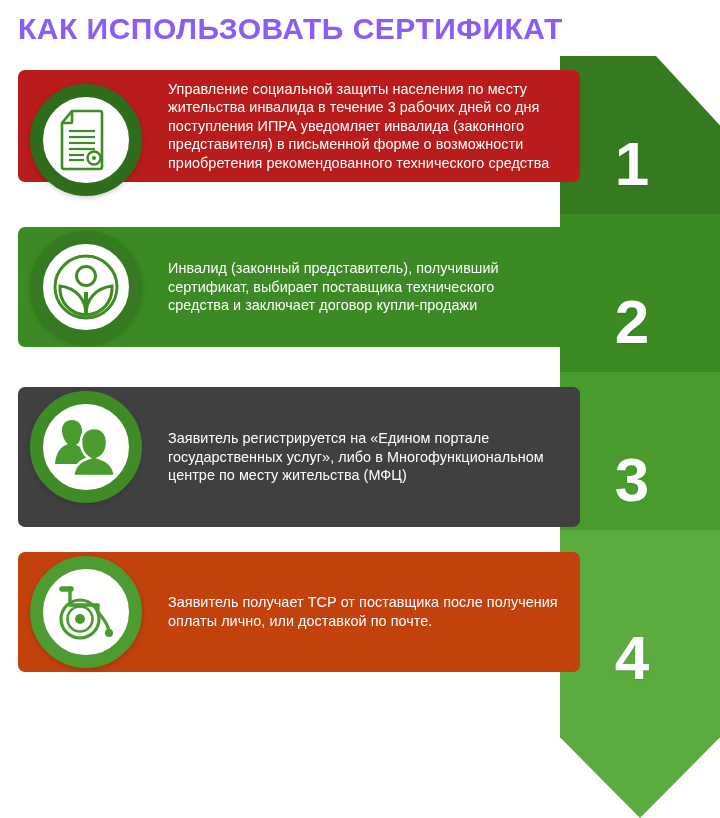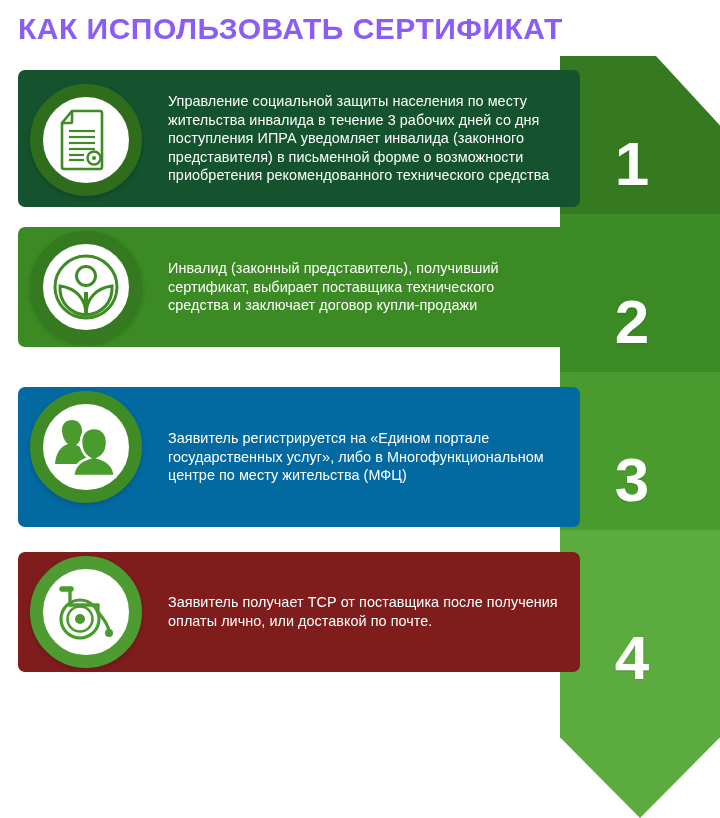--- a/index.html
+++ b/index.html
@@ -45,24 +45,24 @@
     display: flex;
     align-items: center;
   }
   .band-text {
     color: #ffffff;
     font-size: 14.4px;
     line-height: 18.6px;
     letter-spacing: 0.05px;
   }
 
-  .band-1 { top: 8px;   height: 137px; width: 562px; background: #14532d; }
+  .band-1 { top: 8px;   height: 112px; width: 562px; background: #b91c1c; }
   .band-2 { top: 165px; height: 120px; width: 562px; background: #3b8a24; justify-content: center; }
-  .band-3 { top: 325px; height: 140px; width: 562px; background: #0369a1; }
-  .band-4 { top: 490px; height: 120px; width: 562px; background: #7f1d1d; }
+  .band-3 { top: 325px; height: 140px; width: 562px; background: #404040; }
+  .band-4 { top: 490px; height: 120px; width: 562px; background: #c2410c; }
 
   
   .icon-circle {
     position: absolute;
     left: 30px;
     width: 112px;
     height: 112px;
     border-radius: 50%;
     background: #ffffff;
     box-sizing: border-box;

